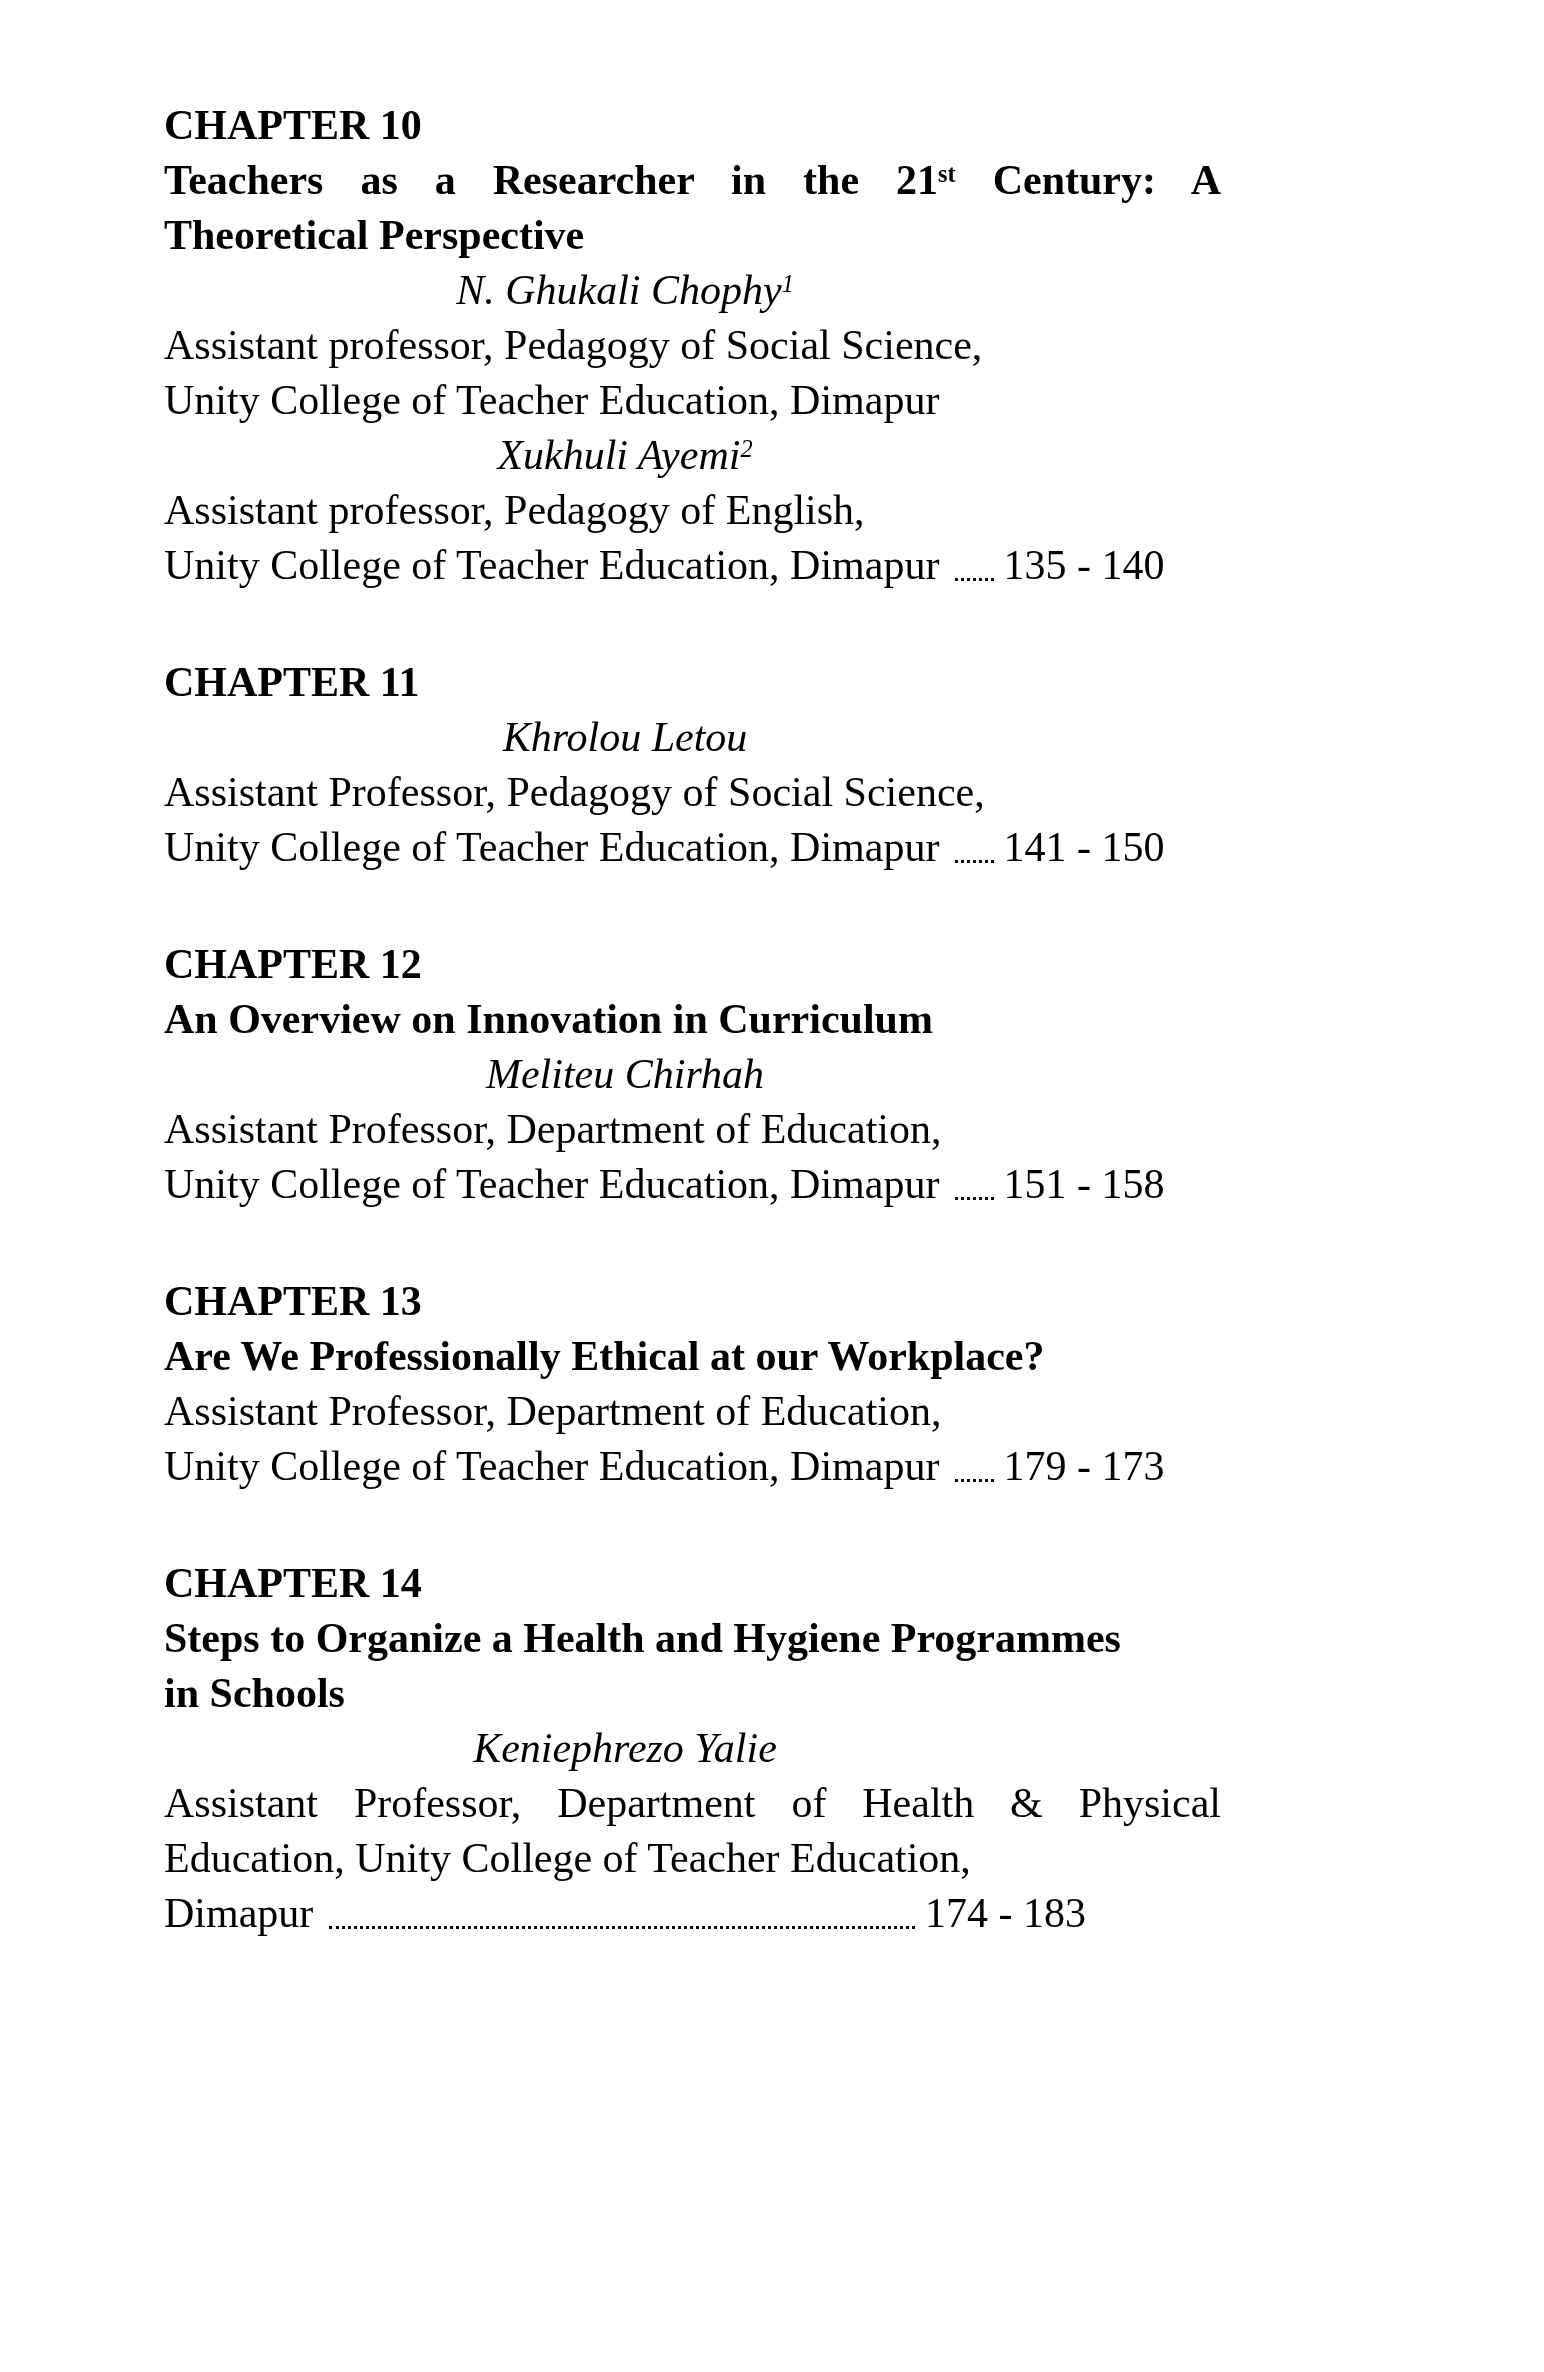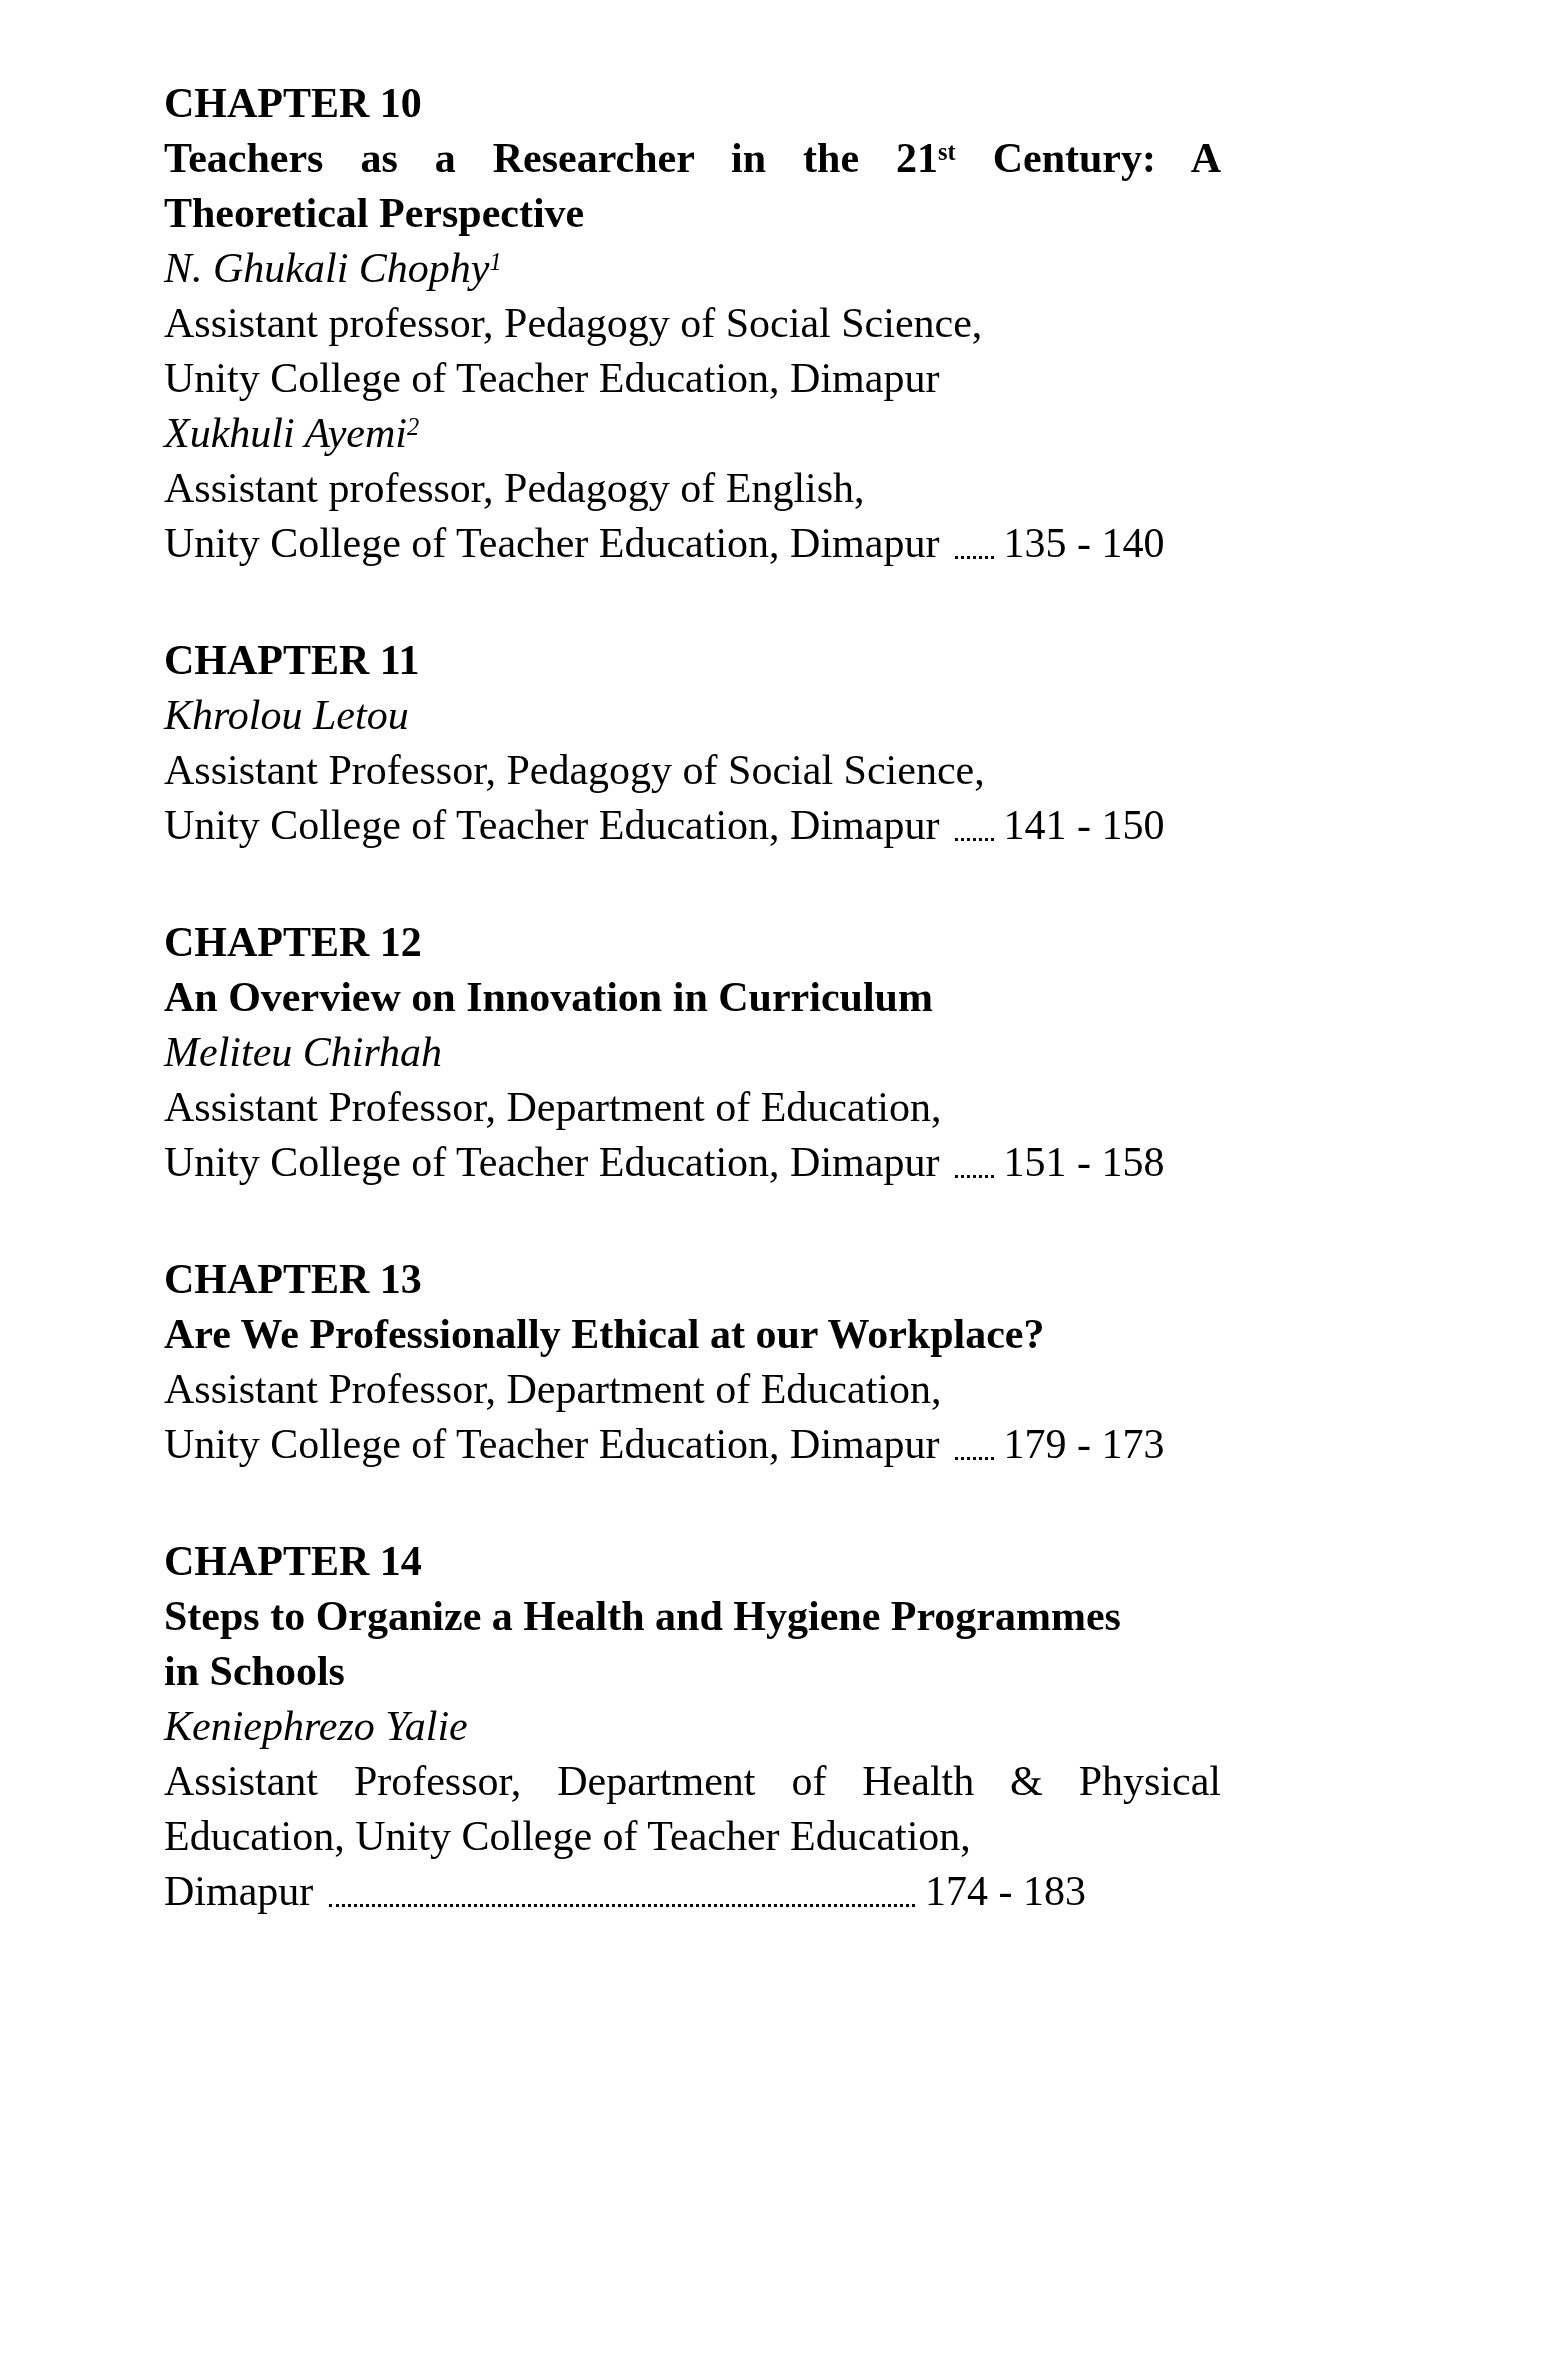--- a/index.html
+++ b/index.html
@@ -10,32 +10,32 @@
   body {
     width: 1545px;
     height: 2372px;
     overflow: hidden;
     color: #000;
     font-family: "Liberation Serif", "DejaVu Serif", serif;
   }
   .page {
     box-sizing: border-box;
     width: 1245px;
-    padding: 76px 159px 0 164px; 
+    padding: 98px 159px 0 164px; 
   }
   .chapter + .chapter {
     margin-top: 62px;
   }
   .line {
     font-size: 42px;
     line-height: 55px;
     white-space: nowrap;
   }
   .bold   { font-weight: bold; }
-  .italic { font-style: italic; }
+  .italic { font-style: italic; text-align: center; }
   
   .justify {
     white-space: normal;
     width: 1057px;            
     text-align: justify;
     text-align-last: justify;
   }
   sup {
     font-size: 58%;
     line-height: 0;

